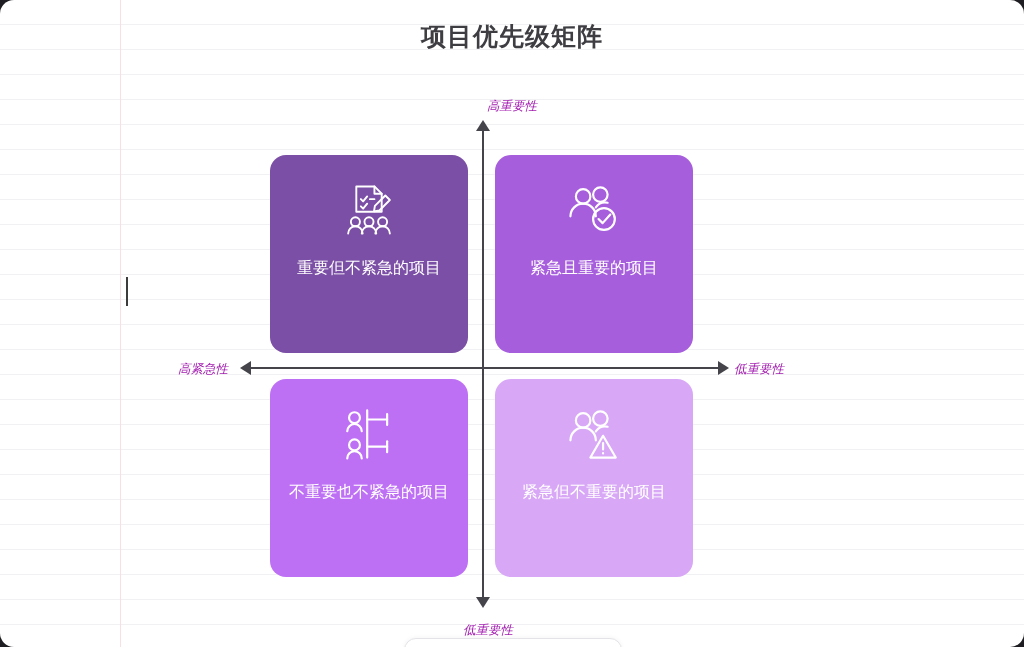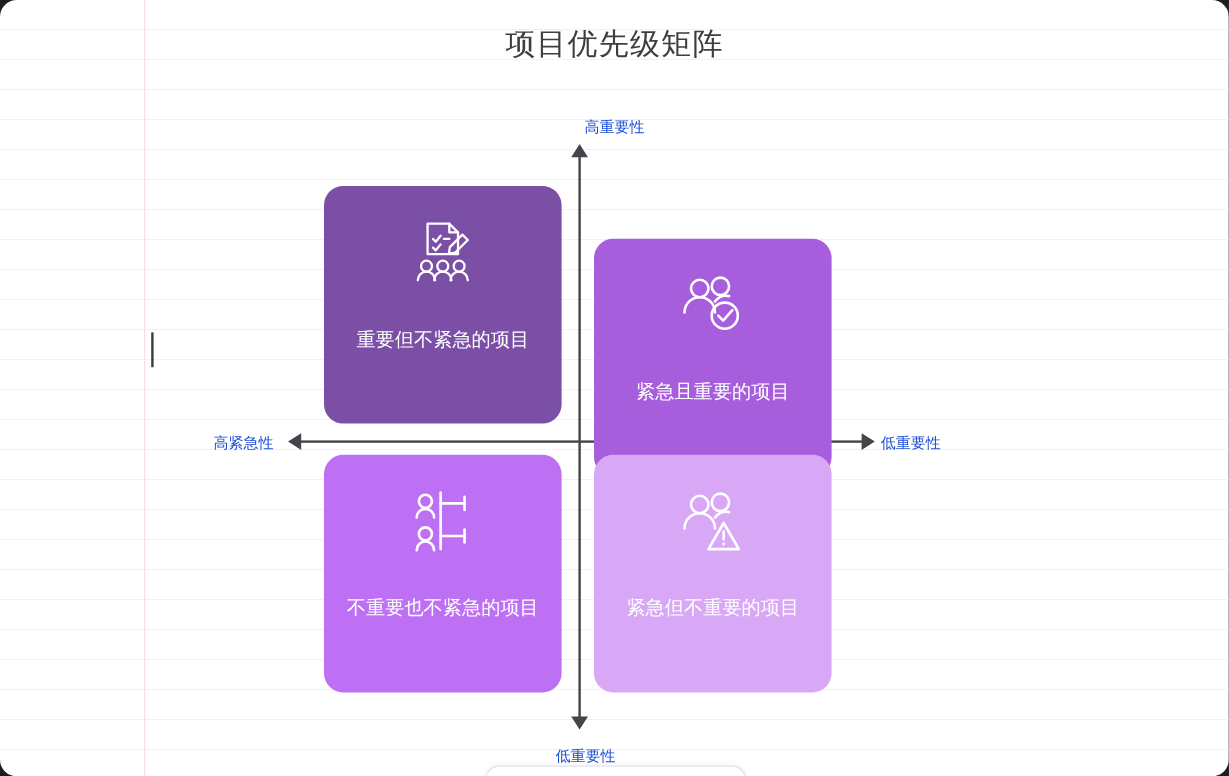--- a/index.html
+++ b/index.html
@@ -59,21 +59,21 @@
   }
 
   
   #title {
     position: absolute;
     left: 0;
     top: 20px;
     width: 1024px;
     text-align: center;
     font-size: 25px;
-    font-weight: normal;
+    font-weight: bold;
     color: #3d3d42;
     letter-spacing: 1px;
     z-index: 5;
   }
 
   
   #matrix {
     position: absolute;
     left: 0;
     top: 0;
@@ -128,40 +128,40 @@
     left: 718px;
     top: 361px;
     border-top: 7px solid transparent;
     border-bottom: 7px solid transparent;
     border-left: 11px solid #44444a;
   }
 
   .axis-label {
     position: absolute;
     font-size: 12.5px;
-    color: #1d4ed8;
+    color: #a21caf;
     white-space: nowrap;
+    font-style: italic;
   }
   #label-top    { left: 0;    top: 98px;  width: 1024px; text-align: center; }
   #label-bottom { left: 0;    top: 622px; width: 976px; text-align: center; }
   #label-left   { left: 178px; top: 361px; }
   #label-right  { left: 734px; top: 361px; }
 
   
   .quad {
     position: absolute;
     width: 198px;
     height: 198px;
     border-radius: 16px;
     display: flex;
     flex-direction: column;
     align-items: center;
     box-sizing: border-box;
     padding-top: 26px;
-    gap: 16px;
   }
   #quad-tl { left: 270px; top: 155px; }
   #quad-tr { left: 495px; top: 155px; }
   #quad-bl { left: 270px; top: 379px; }
   #quad-br { left: 495px; top: 379px; }
 
   .quad-icon {
     width: 58px;
     height: 58px;
     margin-bottom: 16px;
@@ -231,21 +231,21 @@
           <path d="M9 58 a8 8 0 0 1 16 0"></path>
           <circle cx="32" cy="45" r="5"></circle>
           <path d="M24 58 a8 8 0 0 1 16 0"></path>
           <circle cx="47" cy="45" r="5"></circle>
           <path d="M39 58 a8 8 0 0 1 16 0"></path>
         </svg>
       </div>
       <div class="quad-label">重要但不紧急的项目</div>
     </div>
 
-    <div class="quad" id="quad-tr" style="background: rgb(167, 94, 220); margin-top: 44px;">
+    <div class="quad" id="quad-tr" style="background: rgb(167, 94, 220);">
       <div class="quad-icon">
         <svg viewBox="0 0 64 64" fill="none" stroke="#ffffff" stroke-width="2.4" stroke-linecap="round" stroke-linejoin="round">
           <circle cx="20" cy="17" r="8"></circle>
           <path d="M6 39 a14 14 0 0 1 28 0"></path>
           <circle cx="39" cy="15" r="8"></circle>
           <path d="M34 29 a13 13 0 0 1 13 -5"></path>
           <circle cx="43" cy="42" r="12"></circle>
           <path d="M37 42 l4.5 4.5 L50 37"></path>
         </svg>
       </div>

